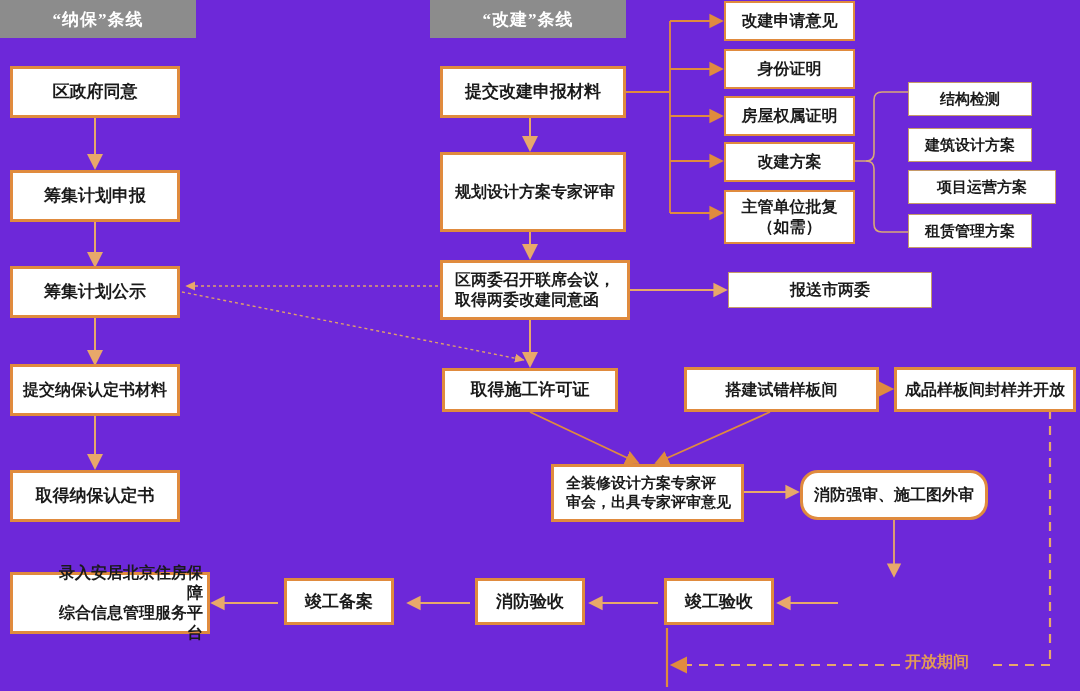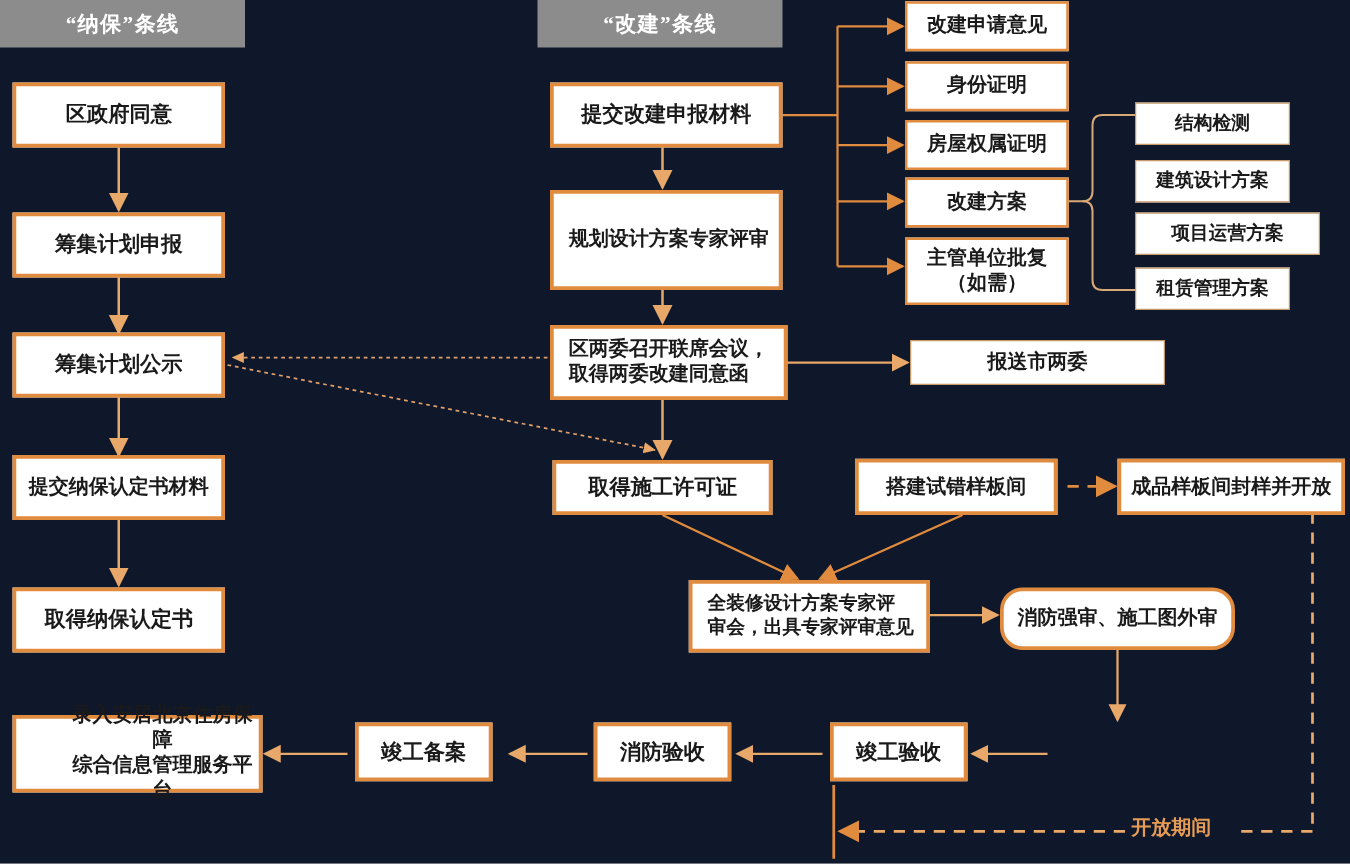--- a/index.html
+++ b/index.html
@@ -1,33 +1,33 @@
 <!DOCTYPE html>
 <html><head>
 <meta charset="utf-8">
 <style>
   html,body{margin:0;padding:0;background:#ffffff;}
   body{font-family:"Liberation Serif","DejaVu Serif",serif;}
-  #stage{position:relative;width:1080px;height:691px;background:#0f172a;overflow:hidden;}
+  #stage{position:relative;width:1080px;height:691px;background:#6d28d9;overflow:hidden;}
 
   .banner{
     position:absolute;background:#8c8c8c;color:#ffffff;
     display:flex;align-items:center;justify-content:center;
     font-weight:bold;letter-spacing:1px;
   }
 
   .node{
     position:absolute;background:#ffffff;box-sizing:border-box;
     display:flex;align-items:center;justify-content:center;
     text-align:center;color:#1a1a1a;font-weight:bold;
     border:3px solid #e08b3e;line-height:1.25;
   }
   .node.med{border-width:2px;}
   .node.thin{border-width:1.5px;border-color:#c69a68;}
-  .node .txt{display:block;padding:0 4px;}
+  .node .txt{display:block;padding:0 4px;text-align:right;}
 
   svg.wires{position:absolute;left:0;top:0;width:1080px;height:691px;pointer-events:none;}
 
   .oplabel{
     position:absolute;color:#e39b55;font-weight:bold;
     font-family:"Liberation Serif","DejaVu Serif",serif;
   }
 </style>
 </head>
 <body>
@@ -193,21 +193,21 @@
     <span class="txt">项目运营方案</span>
   </div>
   <div class="node thin" style="left:908px;top:214px;width:124px;height:34px;font-size:15px;">
     <span class="txt">租赁管理方案</span>
   </div>
 
   <div class="node thin" style="left:728px;top:272px;width:204px;height:36px;font-size:16px;">
     <span class="txt">报送市两委</span>
   </div>
 
-  <div class="node" style="left:684px;top:367px;width:162px;height:45px;font-size:16px;">
+  <div class="node" style="left:684px;top:367px;width:195px;height:45px;font-size:16px;">
     <span class="txt">搭建试错样板间</span>
   </div>
 
   <div class="node" style="left:894px;top:367px;width:182px;height:45px;font-size:16px;">
     <span class="txt">成品样板间封样并开放</span>
   </div>
 
   <div class="node" style="left:800px;top:470px;width:188px;height:50px;font-size:16px;border-radius:18px;">
     <span class="txt">消防强审、施工图外审</span>
   </div>

